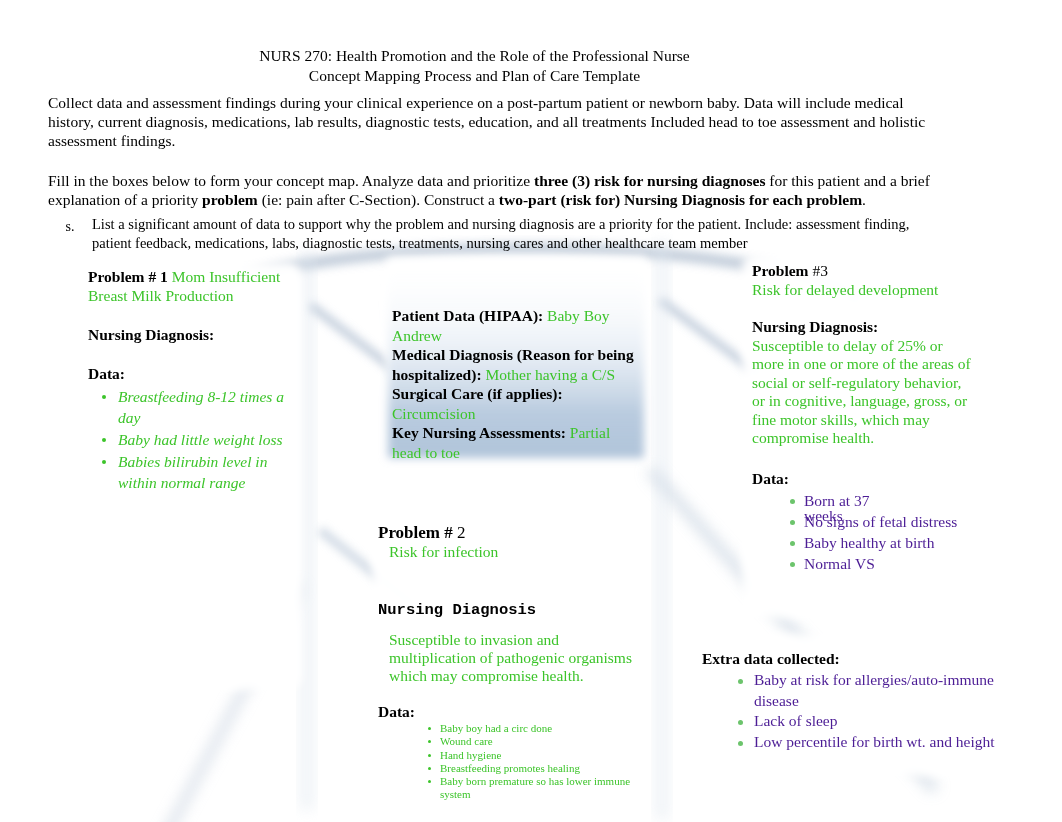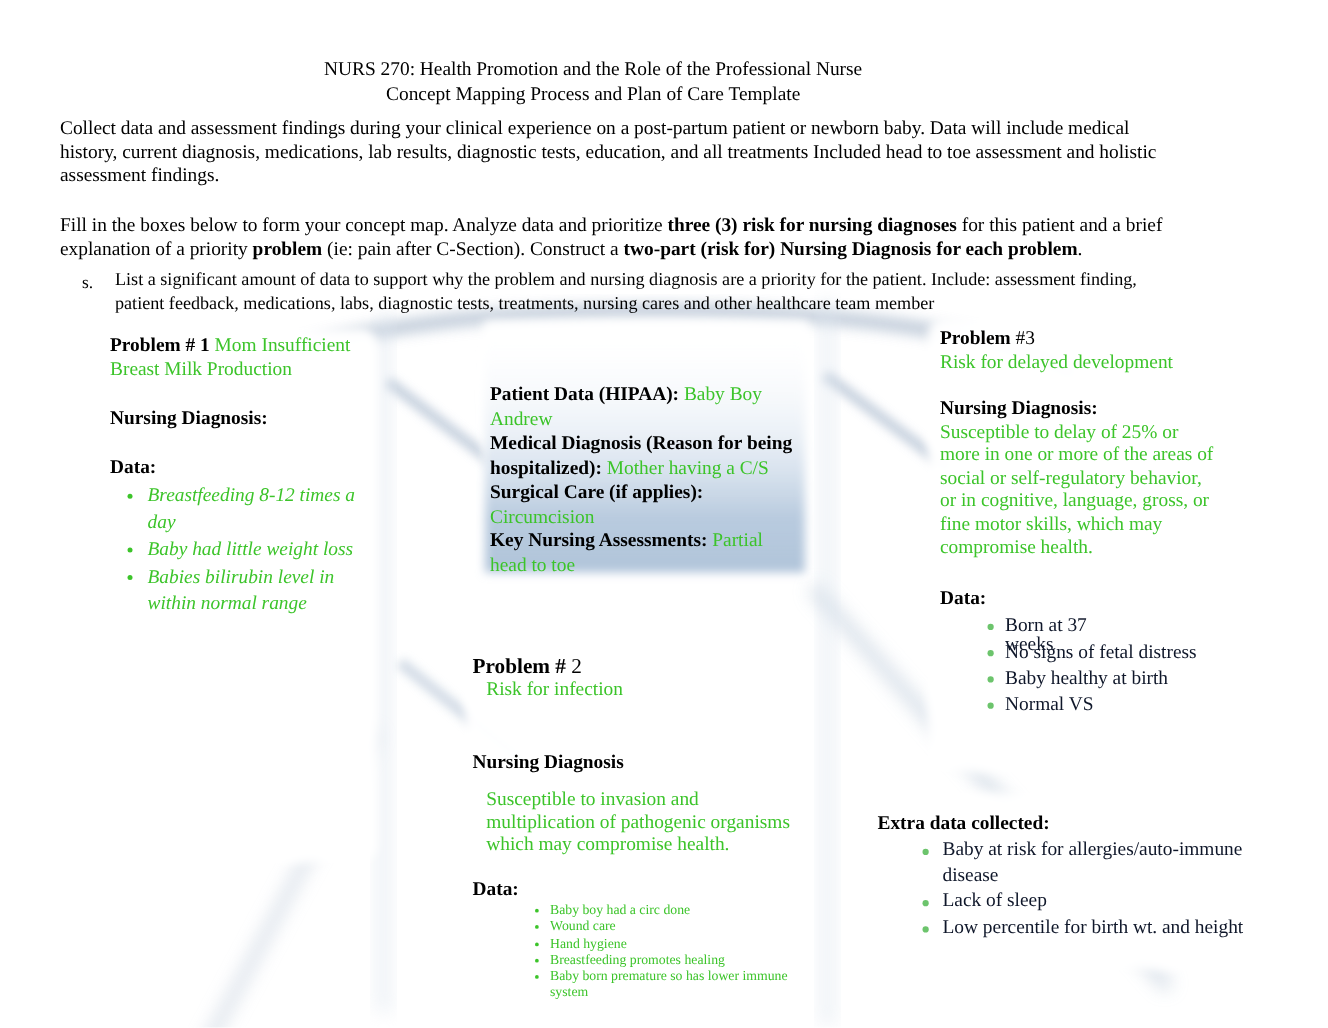--- a/index.html
+++ b/index.html
@@ -38,41 +38,41 @@
   
   .bg-art{position:absolute;left:0;top:0;width:1062px;height:822px;
           pointer-events:none;}
 
   
   .box{position:absolute;box-sizing:border-box;}
   .box .inner{position:relative;z-index:3;}
 
   .lbl{font-weight:bold;}
   .g{color:#3cc42a;}
-  .g3{color:#0f172a;}
+  .g3{color:#4c1d95;}
 
   
   #prob1{left:88px;top:268px;width:215px;}
   #prob1 .ttl{font-size:15.5px;line-height:18.5px;}
   #prob1 .nd{margin-top:21px;font-size:15.5px;line-height:18.5px;}
   #prob1 .dta{margin-top:20px;font-size:15.5px;}
   #prob1 ul{margin:3px 0 0 0;padding:0 0 0 30px;list-style:none;}
   #prob1 li{font-size:15.5px;line-height:21px;margin-bottom:1px;position:relative;font-style:italic;}
   #prob1 li:before{content:"";position:absolute;left:-16px;top:9px;
      width:4px;height:4px;background:#3cc42a;border-radius:50%;}
 
   
   #patient{left:392px;top:262px;width:250px;margin-top:44px;}
   #patient .ln{font-size:15.5px;line-height:19.5px;}
 
   
   #prob2{left:378px;top:523px;width:260px;}
   #prob2 .ttl{font-size:17px;line-height:19px;}
   #prob2 .sub{margin-left:11px;font-size:15.5px;line-height:19px;}
-  #prob2 .nd{margin-top:40px;font-size:15.5px;font-weight:bold;}
+  #prob2 .nd{margin-top:40px;font-size:15.5px;font-weight:bold;font-family:Liberation Mono, monospace;}
   #prob2 .ndtxt{margin-top:12px;margin-left:11px;font-size:15.5px;line-height:18px;}
   #prob2 .dta{margin-top:18px;font-size:15.5px;}
   #prob2 ul{margin:1px 0 0 0;padding:0 0 0 62px;list-style:none;}
   #prob2 li{font-size:11px;line-height:13.3px;margin-bottom:0;position:relative;}
   #prob2 li:before{content:"";position:absolute;left:-12px;top:5px;
      width:3px;height:3px;background:#3cc42a;border-radius:50%;}
 
   
   #prob3{left:752px;top:262px;width:225px;}
   #prob3 .ttl{font-size:15.5px;line-height:18.5px;}

